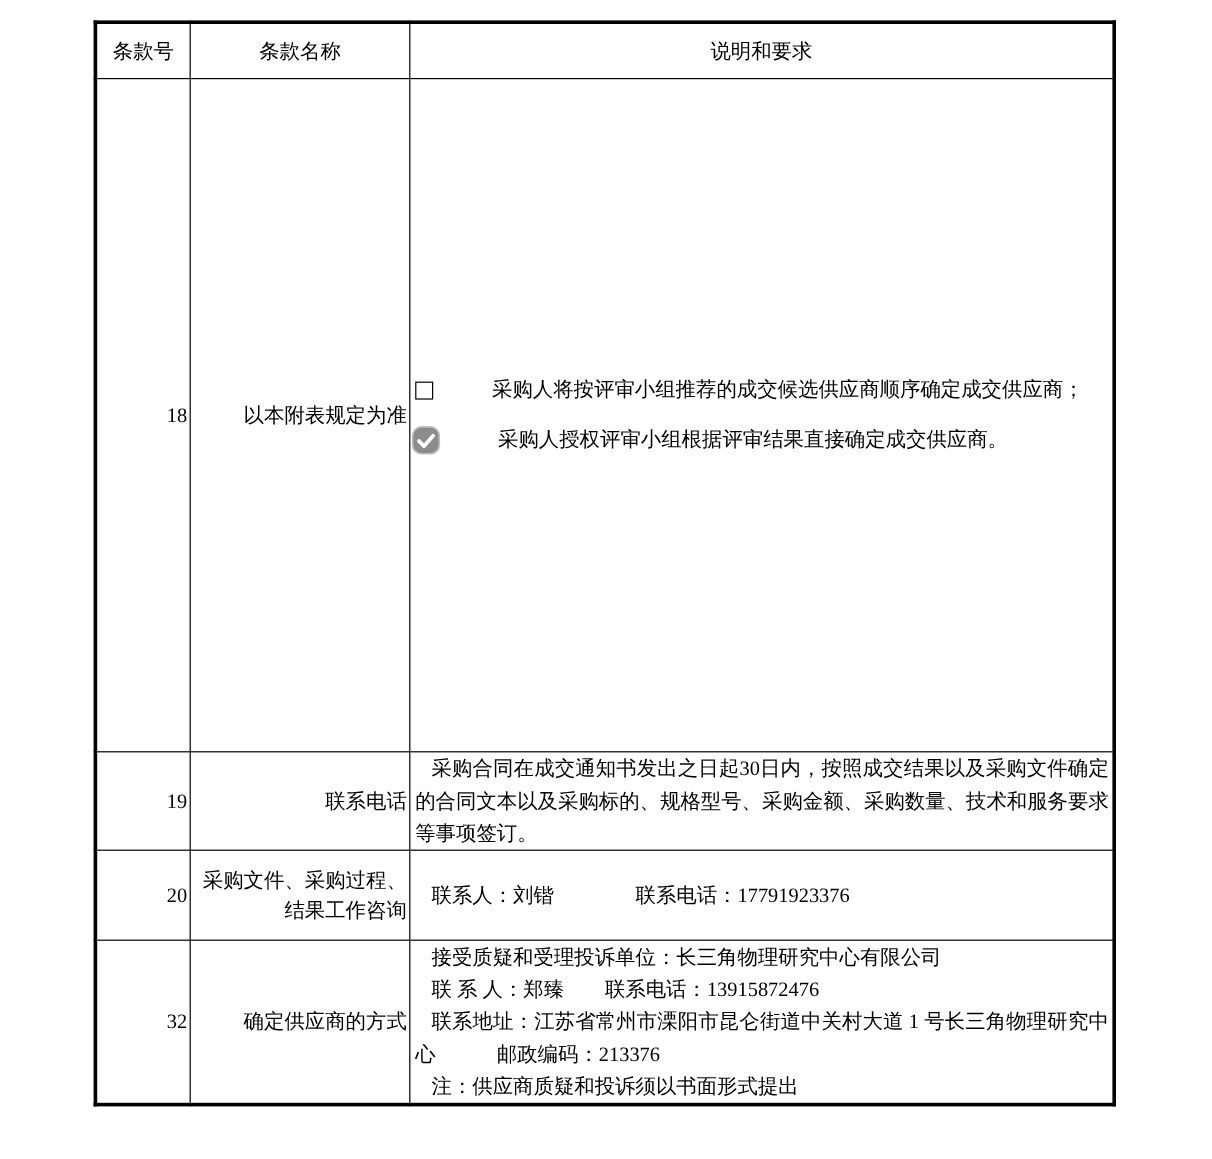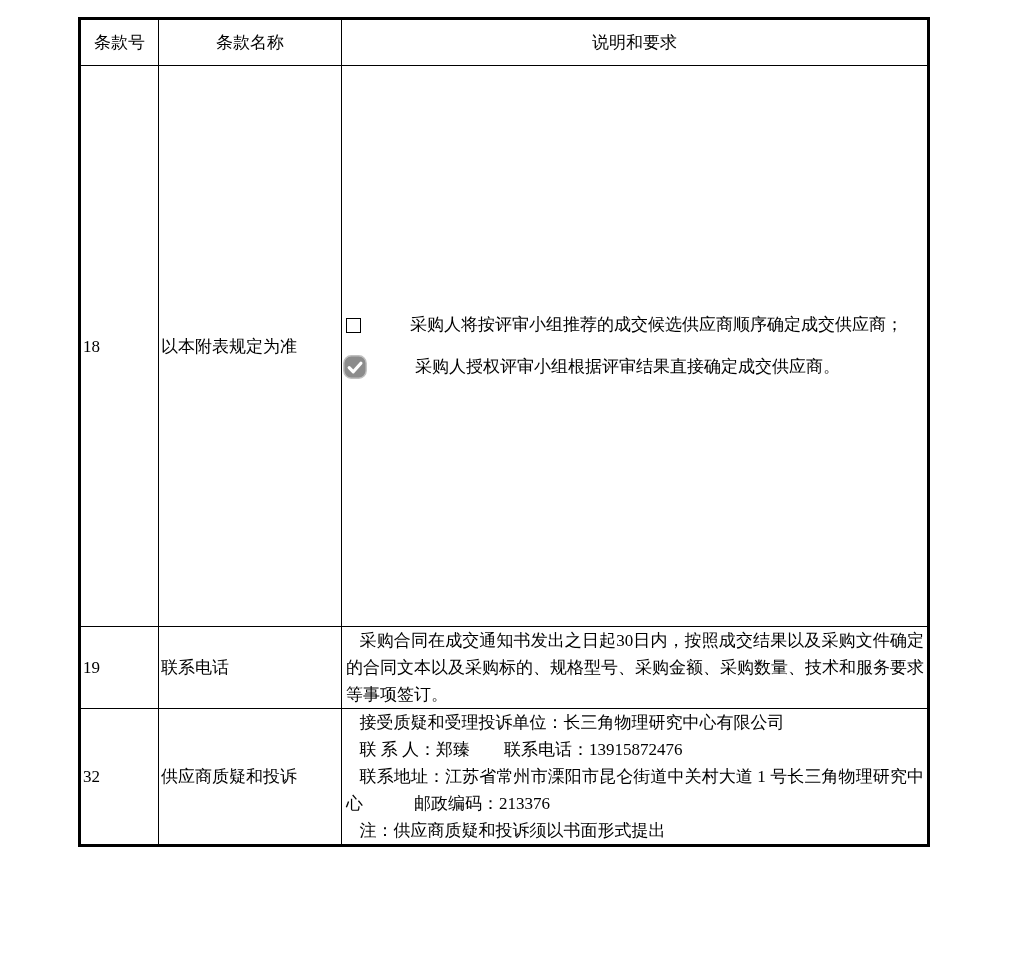--- a/index.html
+++ b/index.html
@@ -28,21 +28,21 @@
     font-size: 17px;
     vertical-align: middle;
     overflow: hidden;
   }
   .doc-table th {
     font-weight: normal;
     text-align: center;
     height: 47px;
   }
   td.c-no, td.c-name {
-    text-align: left;
+    text-align: right;
     line-height: 25px;
     padding: 0 2px;
   }
   td.c-desc {
     text-align: left;
     padding: 0 3px 0 4px;
   }
   
   tr.r-18 td { height: 561px; }
   tr.r-19 td { height: 81px; }
@@ -125,24 +125,31 @@
     </tr>
 
     <tr class="r-19">
       <td class="c-no">19</td>
       <td class="c-name">联系电话</td>
       <td class="c-desc">
         <p class="para justify">采购合同在成交通知书发出之日起30日内，按照成交结果以及采购文件确定的合同文本以及采购标的、规格型号、采购金额、采购数量、技术和服务要求等事项签订。</p>
       </td>
     </tr>
 
+    <tr class="r-20">
+      <td class="c-no">20</td>
+      <td class="c-name">采购文件、采购过程、结果工作咨询</td>
+      <td class="c-desc">
+        <p class="para">联系人：刘锴　　　　联系电话：17791923376</p>
+      </td>
+    </tr>
 
     <tr class="r-21">
       <td class="c-no">32</td>
-      <td class="c-name">供应商质疑和投诉</td>
+      <td class="c-name">确定供应商的方式</td>
       <td class="c-desc">
         <p class="para">接受质疑和受理投诉单位：长三角物理研究中心有限公司</p>
         <p class="para">联 系 人：郑臻　　联系电话：13915872476</p>
         <p class="para justify">联系地址：江苏省常州市溧阳市昆仑街道中关村大道 1 号长三角物理研究中心　　　邮政编码：213376</p>
         <p class="para">注：供应商质疑和投诉须以书面形式提出</p>
       </td>
     </tr>
 
   </tbody>
     </table>

